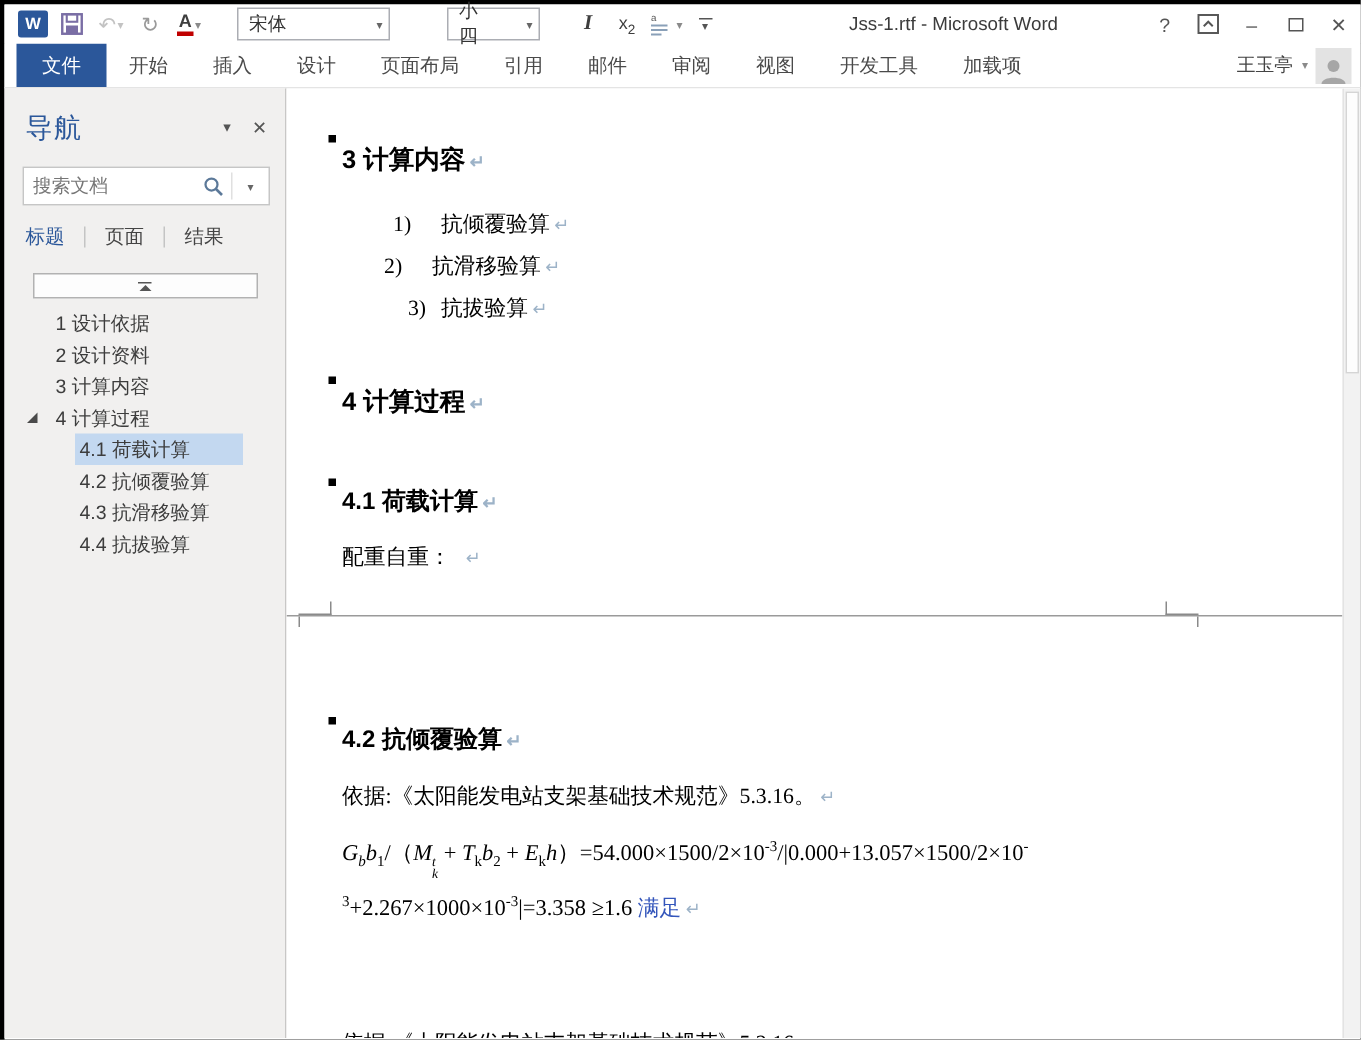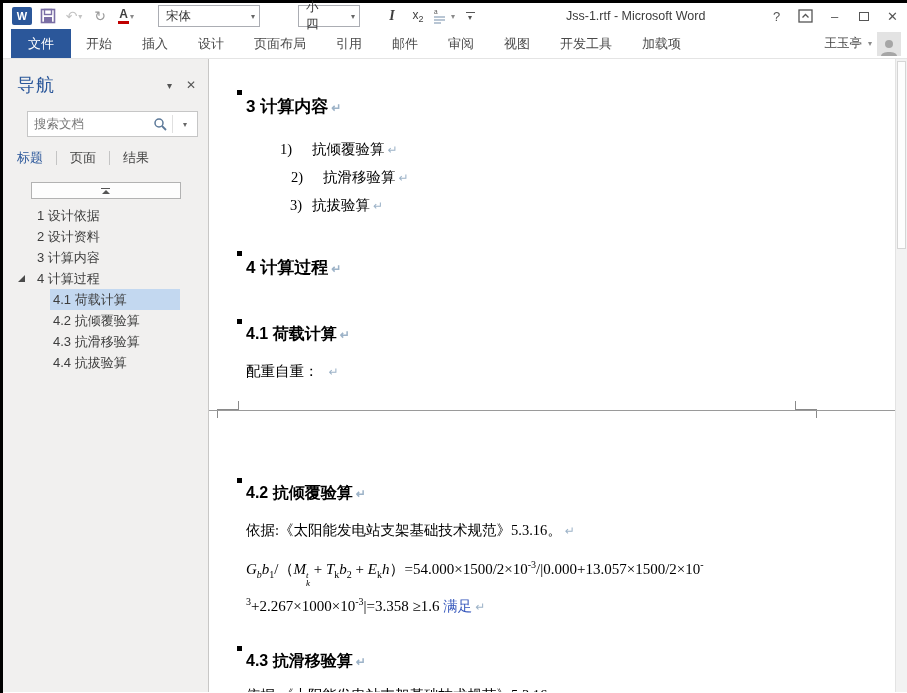--- a/index.html
+++ b/index.html
@@ -40,27 +40,27 @@
   .rtab { display:flex; align-items:center; padding:0 15px; color:#4a4a4a; white-space:nowrap; }
   .rtab.active { background:#2b579a; color:#fff; padding:0 17px; margin-left:8px; }
   .userarea { margin-left:auto; display:flex; align-items:center; gap:5px; padding-right:6px;
     color:#444; font-size:12.5px; }
   .avatar { width:24px; height:24px; background:#e3e3e3; display:flex; align-items:flex-end; justify-content:center; overflow:hidden; }
 
   
   .main { display:flex; height:633px; }
 
   
-  .nav { width:206px; background:#f1f0ef; border-right:1px solid #c8c7c6; position:relative;
+  .nav { width:188px; background:#f1f0ef; border-right:1px solid #c8c7c6; position:relative;
     flex-shrink:0; }
   .nav-head { display:flex; align-items:center; padding:14px 12px 6px 14px; }
   .nav-title { color:#2b579a; font-size:18px; letter-spacing:1px; }
   .nav-head-icons { margin-left:auto; display:flex; align-items:center; gap:14px; color:#555; }
   .nav-dd { font-size:10px; } .nav-close { font-size:12px; }
-  .searchbox { margin:8px 10px 0 24px; height:26px; background:#fff; border:1px solid #c6c6c6;
+  .searchbox { margin:8px 10px 0 12px; height:26px; background:#fff; border:1px solid #c6c6c6;
     display:flex; align-items:center; }
   .searchbox input { flex:1; border:none; outline:none; font-size:12.5px; color:#333; padding:0 6px;
     font-family:"Liberation Sans", sans-serif; background:transparent; min-width:0; }
   .searchbox input::placeholder { color:#767676; }
   .sdiv { width:1px; height:18px; background:#e0e0e0; }
   .sbtn { width:24px; display:flex; align-items:center; justify-content:center; height:100%; }
   .sbtn .dd { font-size:8px; color:#666; }
   .nav-tabs { display:flex; align-items:center; margin:12px 0 0 14px; font-size:13px; color:#444; }
   .nav-tab { padding:0 13px; }
   .nav-tab:first-child { padding-left:0; color:#2b579a;text-align:center; }
@@ -274,21 +274,21 @@
     <div class="docarea">
 
       <div class="dh1" style="left:37px; top:36px;">
         <span class="bullet"></span>
         <span>3 计算内容</span><span class="pilcrow">↵</span>
       </div>
 
       <div class="dtxt" style="left:71px; top:81px;">
         <span class="lnum">1)</span><span>抗倾覆验算</span><span class="pilcrow">↵</span>
       </div>
-      <div class="dtxt" style="left:82px; top:109px;">
+      <div class="dtxt" style="left:65px; top:109px;">
         <span class="lnum">2)</span><span>抗滑移验算</span><span class="pilcrow">↵</span>
       </div>
       <div class="dtxt" style="left:71px; top:137px;text-align:center;">
         <span class="lnum">3)</span><span>抗拔验算</span><span class="pilcrow">↵</span>
       </div>
 
       <div class="dh1" style="left:37px; top:197px;">
         <span class="bullet"></span>
         <span>4 计算过程</span><span class="pilcrow">↵</span>
       </div>
@@ -317,24 +317,20 @@
       <div class="dtxt" style="left:37px; top:462px;">
         <span>依据:《太阳能发电站支架基础技术规范》5.3.16。</span><span class="pilcrow">↵</span>
       </div>
 
       <div class="formula" style="left:37px; top:500px;"><span class="it">G</span><sub class="it">b</sub><span class="it">b</span><sub>1</sub><span>/（</span><span class="it">M</span><span class="supsub">
             <span>t</span>
             <span>k</span>
           </span><span> + </span><span class="it">T</span><sub>k</sub><span class="it">b</span><sub>2</sub><span> + </span><span class="it">E</span><sub>k</sub><span class="it">h</span><span>）=54.000×1500/2×10</span><sup>-3</sup><span>/|0.000+13.057×1500/2×10</span><sup>-</sup></div>
       <div class="formula" style="left:37px; top:537px;"><sup>3</sup><span>+2.267×1000×10</span><sup>-3</sup><span>|=3.358 ≥1.6 </span><span class="blue">满足</span><span class="pilcrow">↵</span></div>
 
-      <div class="dh2" style="left:37px; top:592px;">
-        <span class="bullet"></span>
-        <span>4.3 抗滑移验算</span><span class="pilcrow">↵</span>
-      </div>
 
       <div class="dtxt" style="left:37px; top:627px;">
         <span>依据:《太阳能发电站支架基础技术规范》5.3.16。</span>
       </div>
 
       <div class="scroll">
         <div class="thumb"></div>
       </div>
     </div>
   </div>

